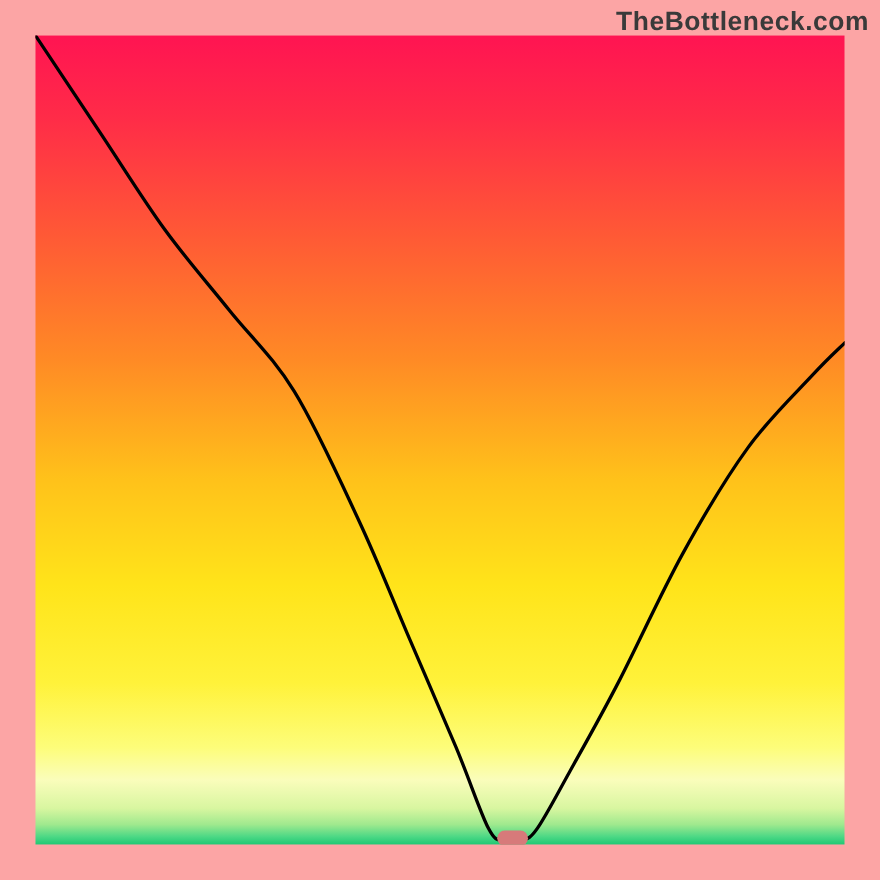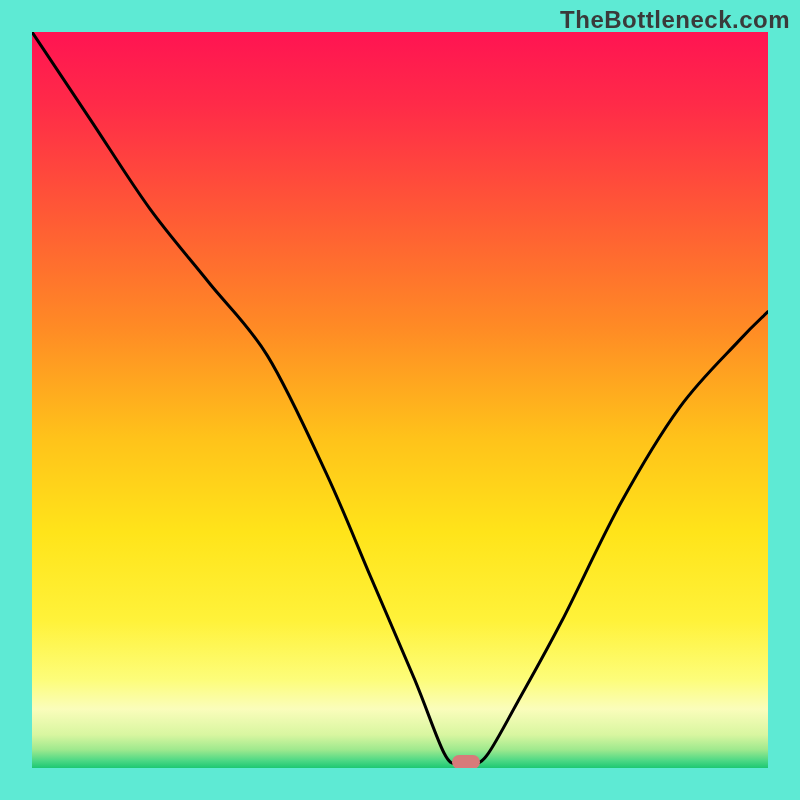--- a/index.html
+++ b/index.html
@@ -8,21 +8,21 @@
     width: 800px;
     height: 800px;
     background: #000;
     overflow: hidden;
     font-family: Arial, Helvetica, sans-serif;
   }
   .frame {
     position: relative;
     width: 800px;
     height: 800px;
-    background: #5eead4;
+    background: #fca5a5;
   }
   .watermark {
     position: absolute;
     top: 6px;
     right: 10px;
     color: #3a3a3a;
     font-size: 24px;
     font-weight: bold;
     letter-spacing: 0.5px;
     user-select: none;

